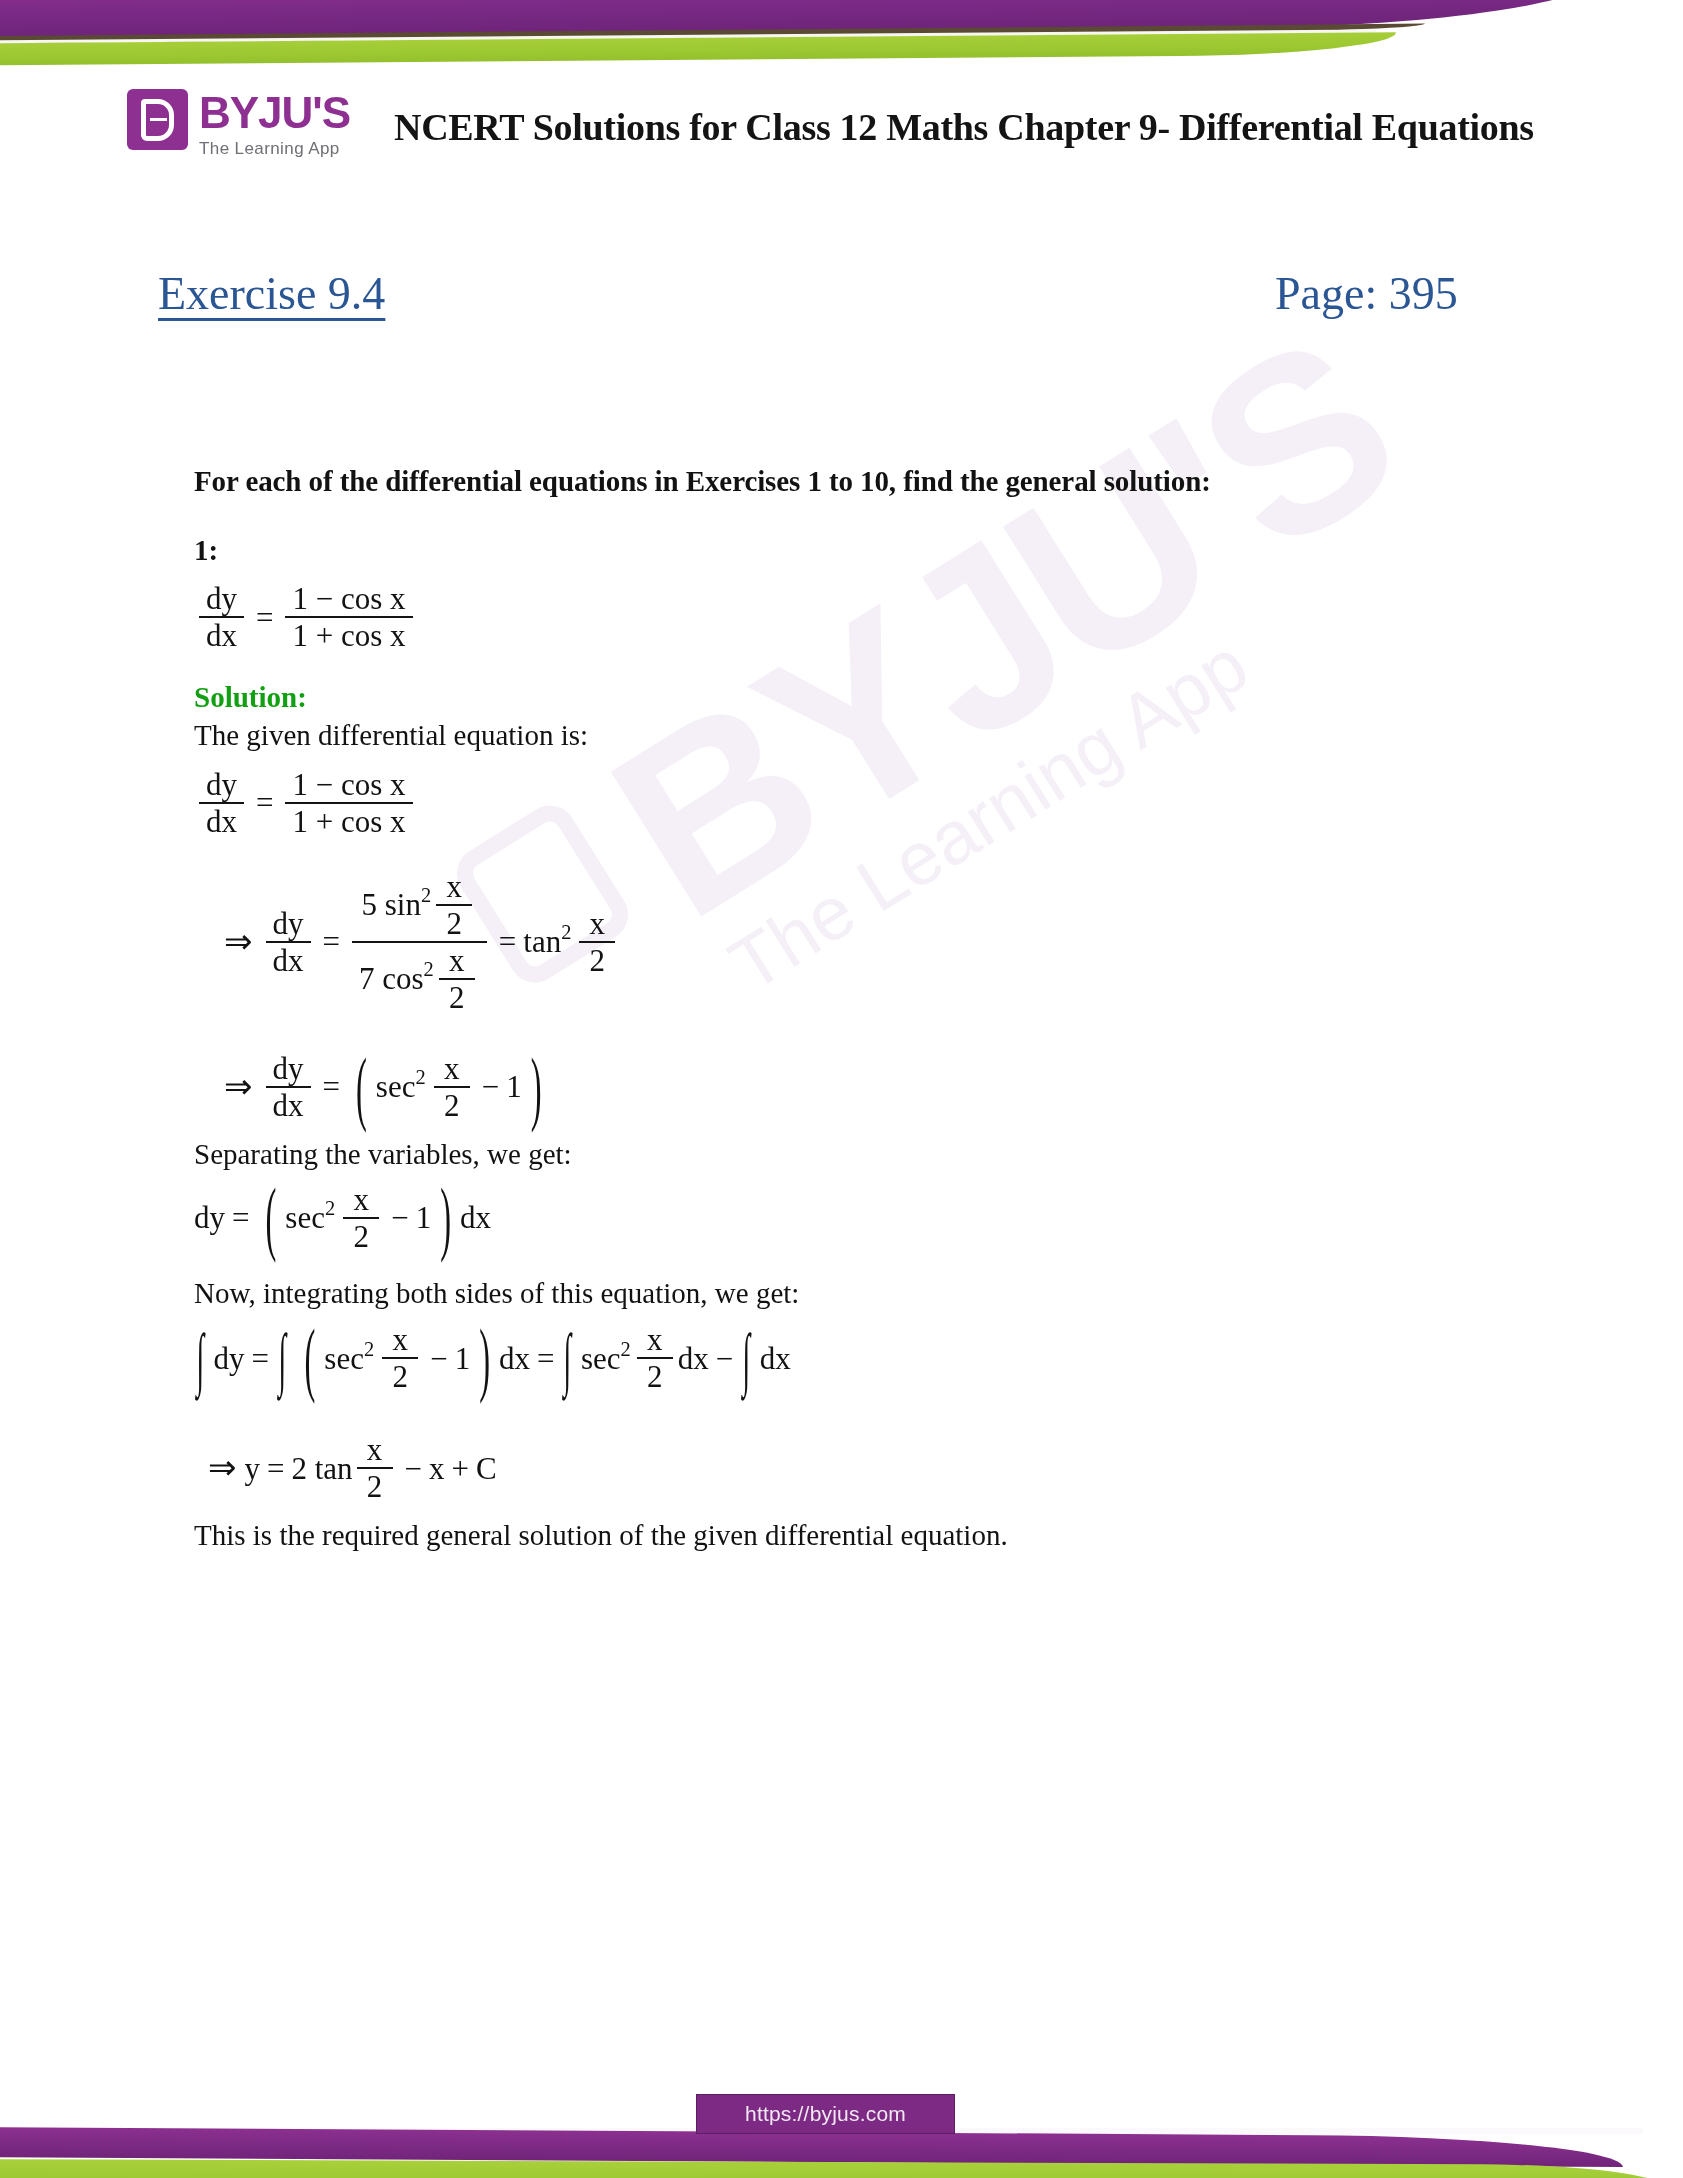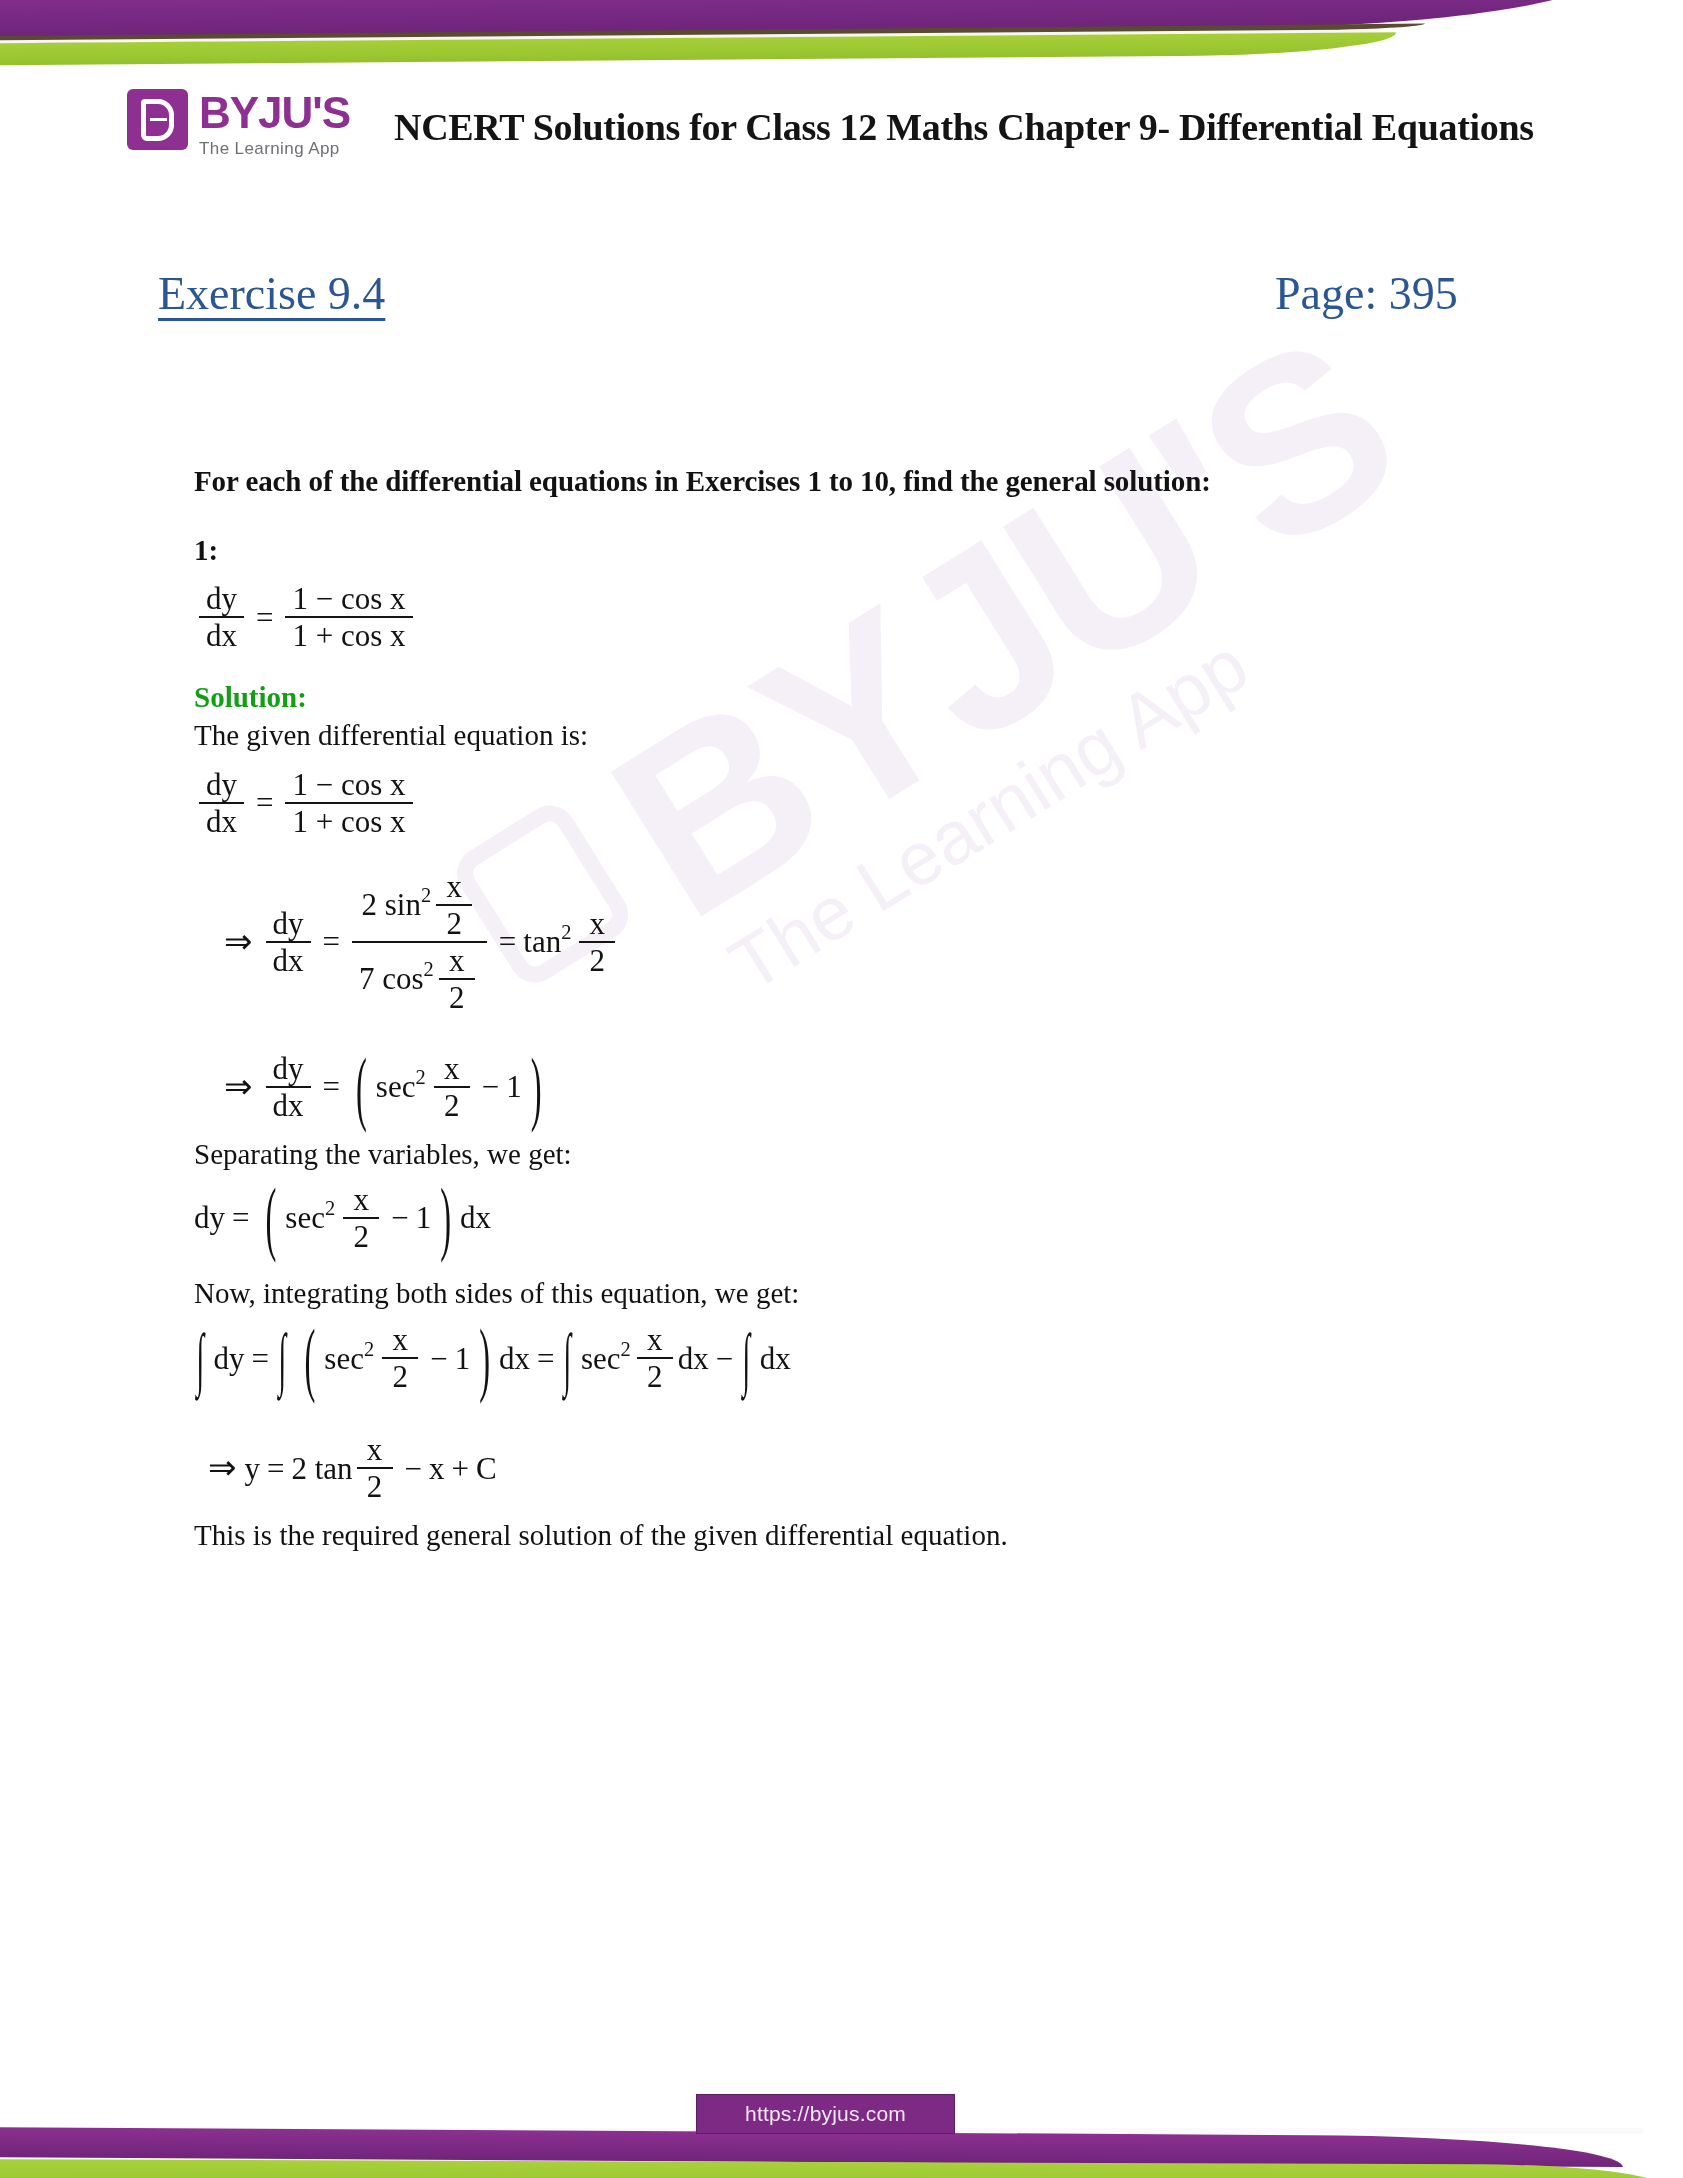--- a/index.html
+++ b/index.html
@@ -413,21 +413,21 @@
       <span class="frac">
         <span class="num">dy</span>
         <span class="bar"></span>
         <span class="den">dx</span>
       </span>
       <span class="op">=</span>
 
       <span class="frac">
         <span class="num">
           <span class="math" style="font-size:1em;">
-            <span>2 sin</span>
+            <span>5 sin</span>
               <span class="sup">2</span>
             <span class="frac tight">
               <span class="num">x</span>
               <span class="bar"></span>
               <span class="den">2</span>
             </span>
           </span>
         </span>
         <span class="bar"></span>
         <span class="den">

